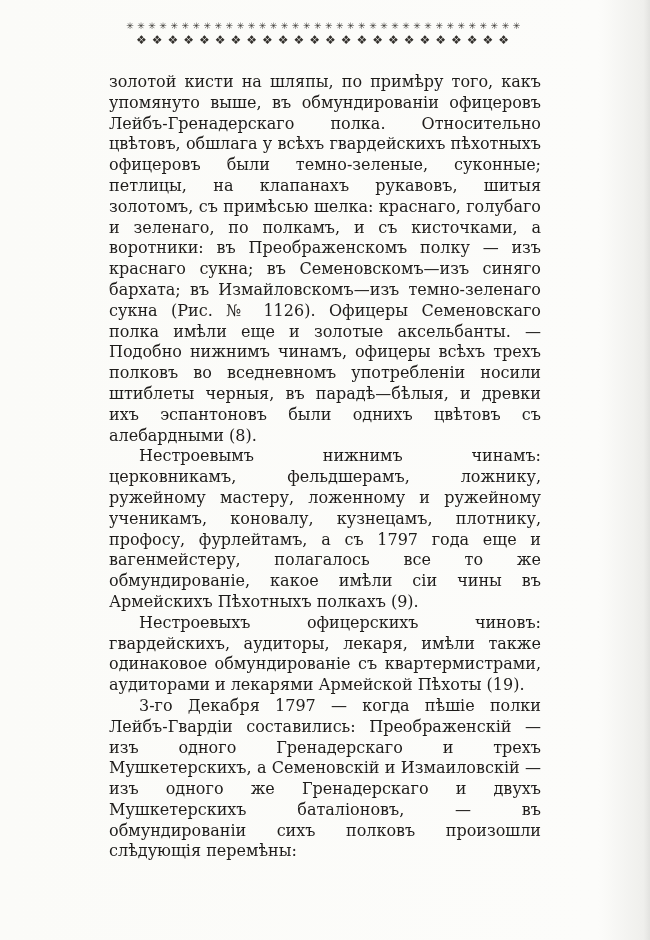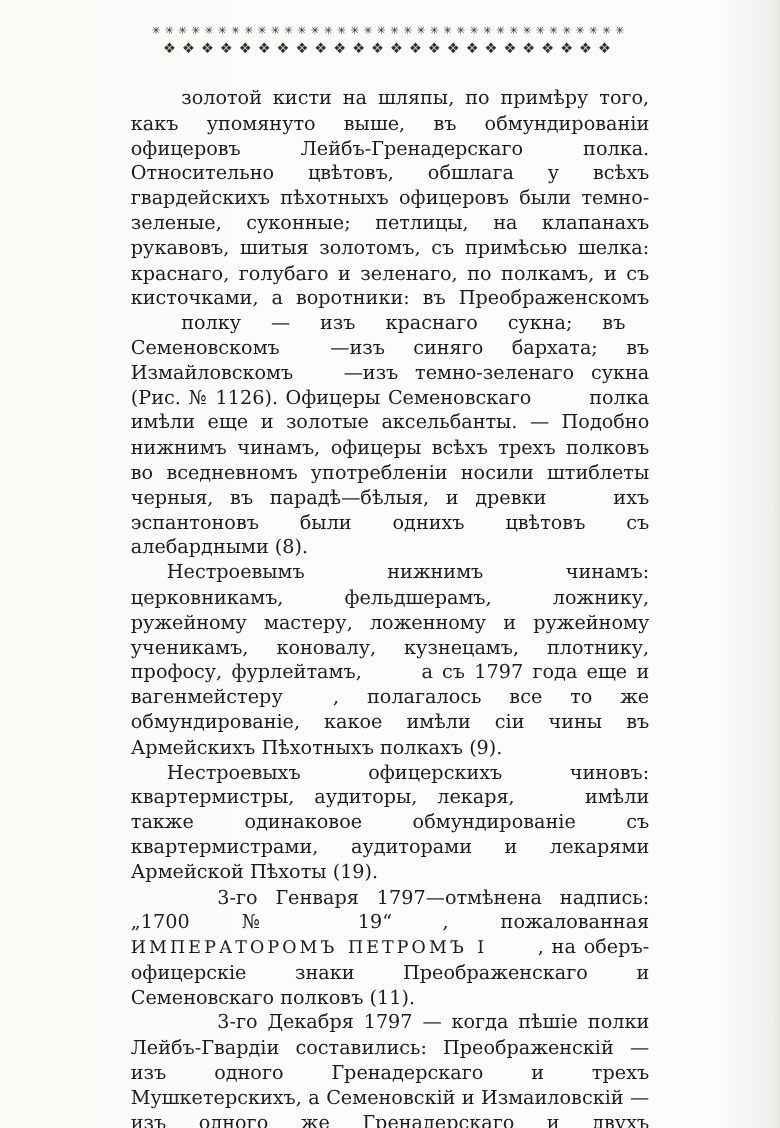--- a/index.html
+++ b/index.html
@@ -37,35 +37,34 @@
   .text-block{
     width:432px;
     margin:26px auto 0 auto;
     font-size:16px;
     line-height:20.8px;
     text-align:justify;
     text-justify:inter-word;
   }
   .text-block p{margin:0;}
   .text-block p.indent{text-indent:30px;}
-  .seg-normal{font-style:normal;margin-left:42px;}
+  .seg-normal{font-style:normal;}
   .seg-italic{}
   .seg-spaced{letter-spacing:2.6px;font-size:14.5px;}
 </style>
 </head>
 <body>
 
 <div class="page">
 
   <div class="ornament-band">
     <div class="ornament-row1">✳✳✳✳✳✳✳✳✳✳✳✳✳✳✳✳✳✳✳✳✳✳✳✳✳✳✳✳✳✳✳✳✳✳✳✳</div>
     <div class="ornament-row2">❖❖❖❖❖❖❖❖❖❖❖❖❖❖❖❖❖❖❖❖❖❖❖❖</div>
   </div>
 
   <div class="text-block">
       <p class=""><span class="seg-normal">золотой кисти на шляпы, по примѣру того, какъ упомянуто выше, въ обмундированіи офицеровъ Лейбъ-Гренадерскаго полка. Относительно цвѣтовъ, обшлага у всѣхъ гвардейскихъ пѣхотныхъ офицеровъ были темно-зеленые, суконные; петлицы, на клапанахъ рукавовъ, шитыя золотомъ, съ примѣсью шелка: краснаго, голубаго и зеленаго, по полкамъ, и съ кисточками, а воротники: въ </span><span class="seg-italic">Преображенскомъ</span><span class="seg-normal"> полку — изъ краснаго сукна; въ </span><span class="seg-italic">Семеновскомъ</span><span class="seg-normal">—изъ синяго бархата; въ </span><span class="seg-italic">Измайловскомъ</span><span class="seg-normal">—изъ темно-зеленаго сукна (Рис. № 1126). Офицеры </span><span class="seg-italic">Семеновскаго</span><span class="seg-normal"> полка имѣли еще и золотые аксельбанты. — Подобно нижнимъ чинамъ, офицеры всѣхъ трехъ полковъ во вседневномъ употребленіи носили штиблеты черныя, въ парадѣ—бѣлыя, и </span><span class="seg-italic">древки</span><span class="seg-normal"> ихъ эспантоновъ были однихъ цвѣтовъ съ алебардными (8).</span></p>
       <p class="indent"><span class="seg-italic">Нестроевымъ нижнимъ чинамъ: церковникамъ, фельдшерамъ, ложнику, ружейному мастеру, ложенному и ружейному ученикамъ, коновалу, кузнецамъ, плотнику, профосу, фурлейтамъ,</span><span class="seg-normal"> а съ 1797 года еще и </span><span class="seg-italic">вагенмейстеру</span><span class="seg-normal">, полагалось все то же обмундированіе, какое имѣли сіи чины въ Армейскихъ Пѣхотныхъ полкахъ (9).</span></p>
-      <p class="indent"><span class="seg-italic">Нестроевыхъ офицерскихъ чиновъ: квартермистры, аудиторы, лекаря,</span><span class="seg-normal"> имѣли также одинаковое обмундированіе съ квартермистрами, аудиторами и лекарями Армейской Пѣхоты (19).</span></p>
-      <p class="indent"><span class="seg-normal">3-го Генваря 1797—отмѣнена надпись: </span><span class="seg-italic">„1700 № 19“</span><span class="seg-normal">, пожалованная </span><span class="seg-spaced">ИМПЕРАТОРОМЪ ПЕТРОМЪ I</span><span class="seg-normal">, на оберъ-офицерскіе знаки Преображенскаго и Семеновскаго полковъ (11).</span></p>
+      <p class="indent"><span class="seg-italic">Нестроевыхъ офицерскихъ чиновъ: гвардейскихъ, аудиторы, лекаря,</span><span class="seg-normal"> имѣли также одинаковое обмундированіе съ квартермистрами, аудиторами и лекарями Армейской Пѣхоты (19).</span></p>
       <p class="indent"><span class="seg-normal">3-го Декабря 1797 — когда пѣшіе полки Лейбъ-Гвардіи составились: Преображенскій — изъ одного Гренадерскаго и трехъ Мушкетерскихъ, а Семеновскій и Измаиловскій — изъ одного же Гренадерскаго и двухъ Мушкетерскихъ баталіоновъ, — въ обмундированіи сихъ полковъ произошли слѣдующія перемѣны:</span></p>
     </div>
 
 </div>
 
 </body></html>

